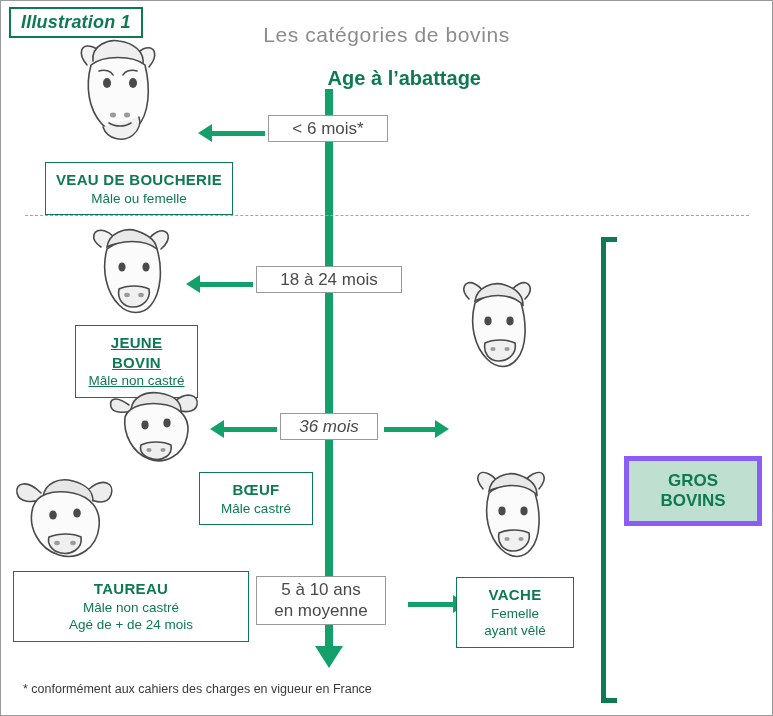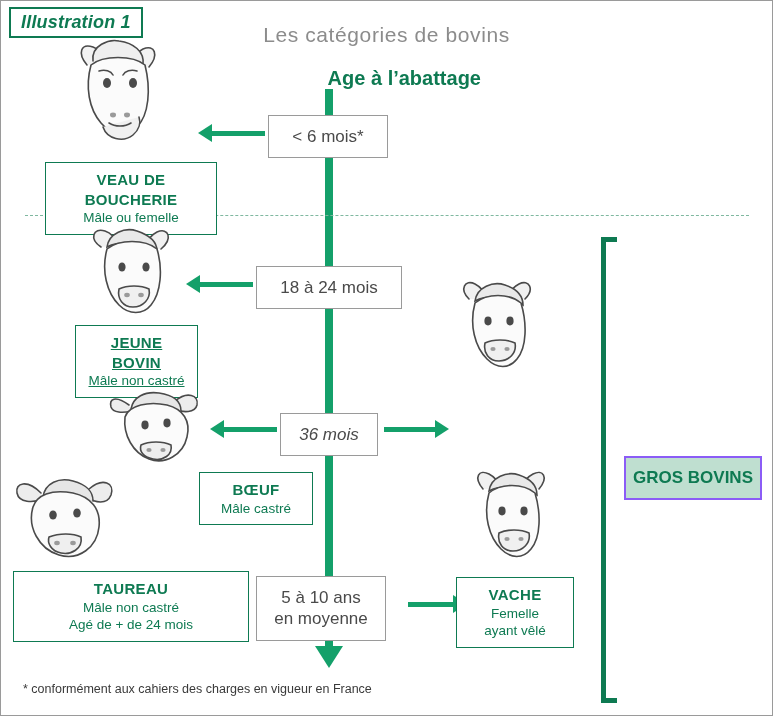--- a/index.html
+++ b/index.html
@@ -88,21 +88,21 @@
   }
 
   
   .age-box {
     position: absolute;
     background: #ffffff;
     border: 1px solid #9a9a9a;
     color: #4a4a4a;
     font-size: 17px;
     text-align: center;
-    padding: 10px 12px;
+    padding: 2px 12px;
     line-height: 1.25;
     box-sizing: border-box;
   }
   #age-1 { left: 267px; top: 114px; width: 120px; }
   #age-2 { left: 255px; top: 265px; width: 146px; }
   #age-3 { left: 279px; top: 412px; width: 98px; font-style: italic;  }
   #age-4 { left: 255px; top: 575px; width: 130px; }
 
   
   .cat-box {
@@ -118,35 +118,35 @@
   .cat-box .cat-title {
     font-weight: bold;
     font-size: 15px;
     letter-spacing: 0.3px;
     display: block;
   }
   .cat-box .cat-sub {
     font-size: 13.5px;
     display: block;
   }
-  #cat-veau    { left: 44px;  top: 161px; width: 172px; }
+  #cat-veau    { left: 44px;  top: 161px; width: 188px; }
   #cat-jeune   { left: 74px;  top: 324px; width: 123px; text-decoration: underline; }
   #cat-boeuf   { left: 198px; top: 471px; width: 114px; }
   #cat-genisse { left: 437px; top: 392px; width: 148px; }
   #cat-taureau { left: 12px;  top: 570px; width: 236px; }
   #cat-vache   { left: 455px; top: 576px; width: 118px; text-align: center; }
 
   
   .gros-box {
     position: absolute;
     left: 623px;
     top: 455px;
     width: 138px;
     padding: 10px 6px;
-    border: 2px solid #8b5cf6;
+    border: 5px solid #8b5cf6;
     background: #bfdfd0;
     color: #0e7a52;
     font-weight: bold;
     font-size: 17px;
     text-align: center;
     box-sizing: border-box;
   }
   .bracket {
     position: absolute;
     left: 600px;

